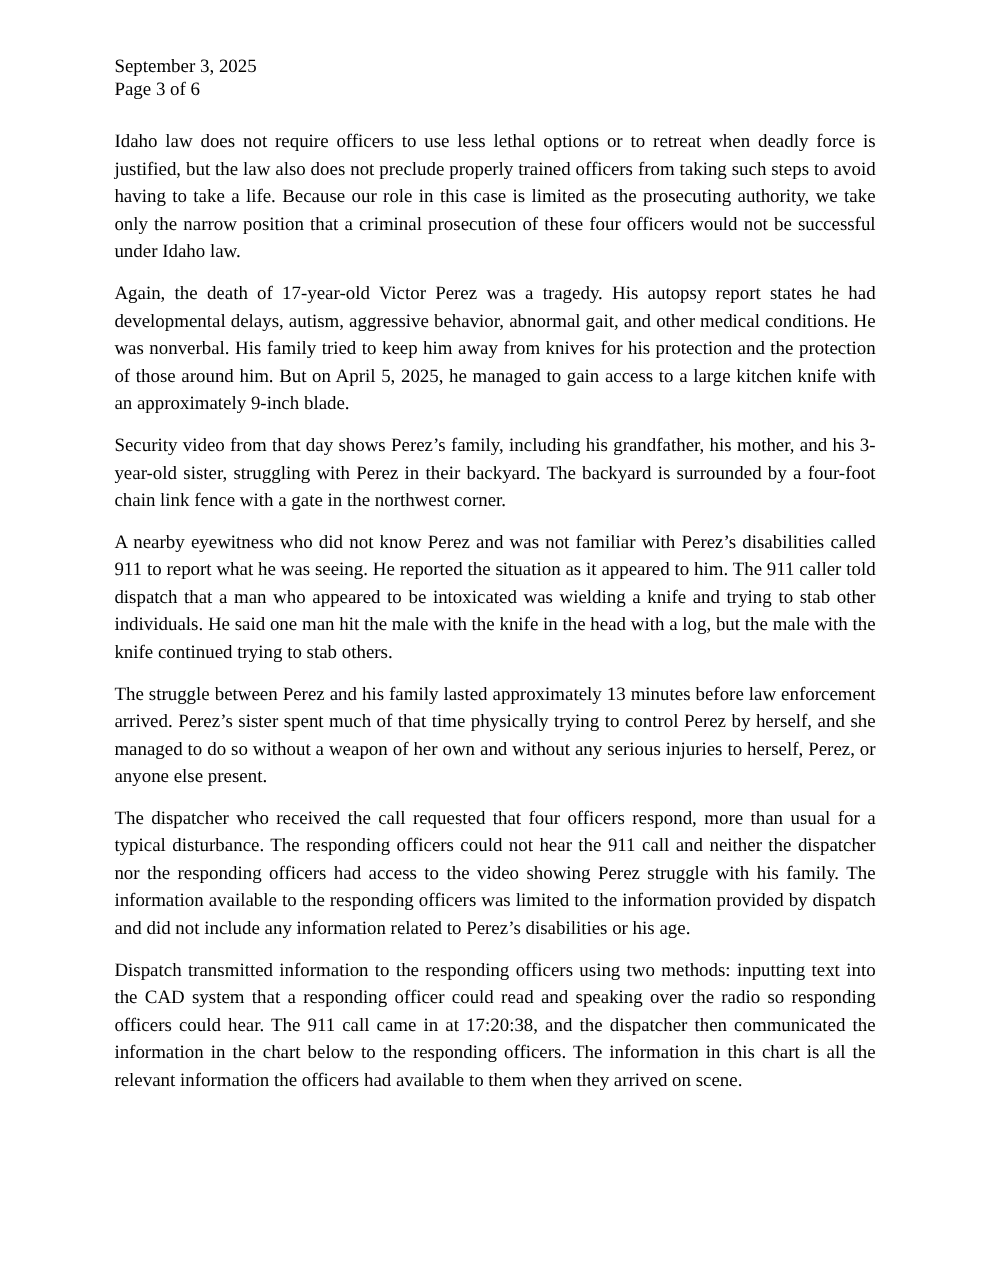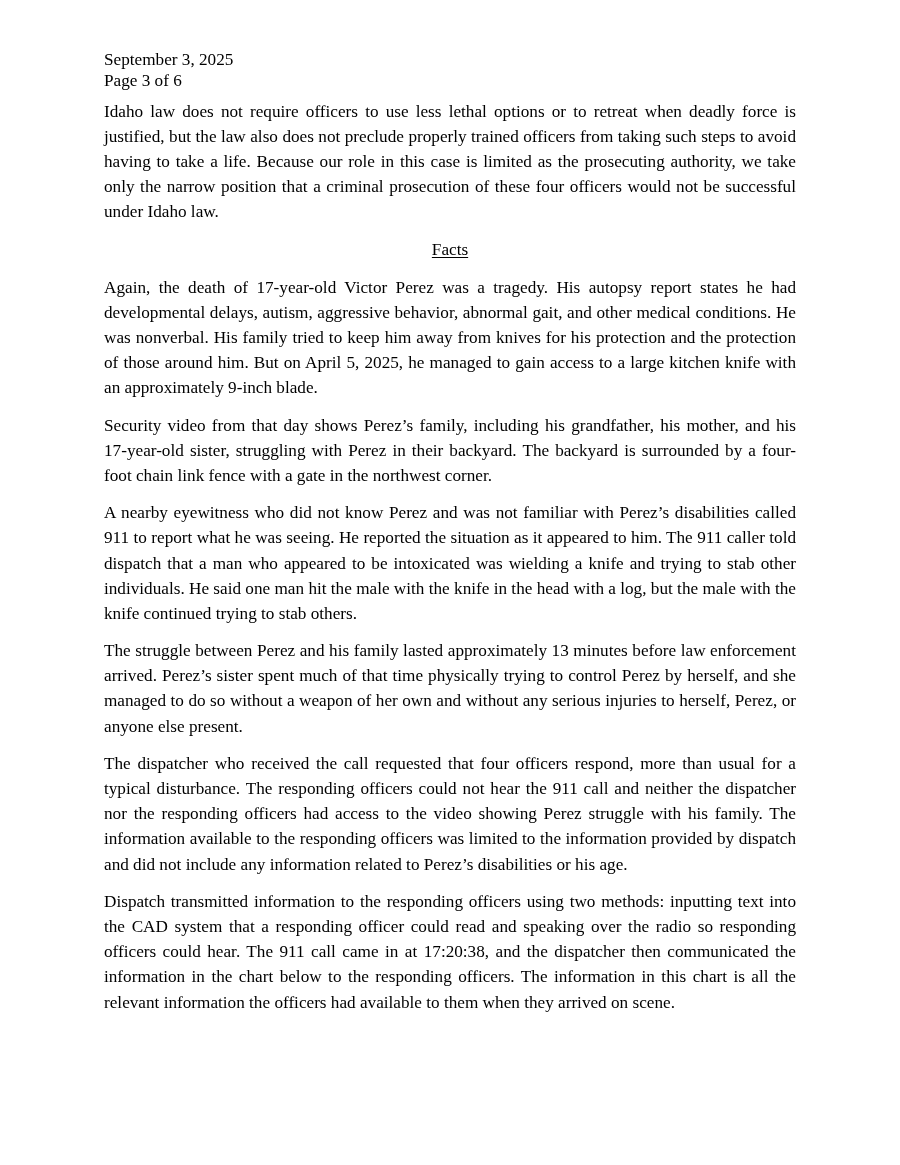--- a/index.html
+++ b/index.html
@@ -29,21 +29,21 @@
   .doc-header {
     font-size: 17.2px;
     line-height: 20.5px;
     text-align: left;
     margin: 0 0 0 0;
   }
   .doc-header div {
     white-space: nowrap;
   }
   .body-block {
-    margin-top: 8px;
+    margin-top: 25px;
   }
   p.para {
     font-size: 17.2px;
     line-height: 25.1px;
     text-align: justify;
     text-justify: inter-word;
     margin: 0 0 12.5px 0;
     hyphens: none;
     -webkit-hyphens: none;
   }
@@ -68,25 +68,24 @@
 
     <div class="doc-header">
       <div>September 3, 2025</div>
       <div>Page 3 of 6</div>
     </div>
 
     <div class="body-block">
 
       <p class="para">Idaho law does not require officers to use less lethal options or to retreat when deadly force is justified, but the law also does not preclude properly trained officers from taking such steps to avoid having to take a life. Because our role in this case is limited as the prosecuting authority, we take only the narrow position that a criminal prosecution of these four officers would not be successful under Idaho law.</p>
 
-      <h2 class="section-heading">Facts</h2>
 
       <p class="para">Again, the death of 17-year-old Victor Perez was a tragedy. His autopsy report states he had developmental delays, autism, aggressive behavior, abnormal gait, and other medical conditions. He was nonverbal. His family tried to keep him away from knives for his protection and the protection of those around him. But on April 5, 2025, he managed to gain access to a large kitchen knife with an approximately 9-inch blade.</p>
 
-      <p class="para">Security video from that day shows Perez’s family, including his grandfather, his mother, and his 17-year-old sister, struggling with Perez in their backyard. The backyard is surrounded by a four-foot chain link fence with a gate in the northwest corner.</p>
+      <p class="para">Security video from that day shows Perez’s family, including his grandfather, his mother, and his 3-year-old sister, struggling with Perez in their backyard. The backyard is surrounded by a four-foot chain link fence with a gate in the northwest corner.</p>
 
       <p class="para">A nearby eyewitness who did not know Perez and was not familiar with Perez’s disabilities called 911 to report what he was seeing. He reported the situation as it appeared to him. The 911 caller told dispatch that a man who appeared to be intoxicated was wielding a knife and trying to stab other individuals. He said one man hit the male with the knife in the head with a log, but the male with the knife continued trying to stab others.</p>
 
       <p class="para">The struggle between Perez and his family lasted approximately 13 minutes before law enforcement arrived. Perez’s sister spent much of that time physically trying to control Perez by herself, and she managed to do so without a weapon of her own and without any serious injuries to herself, Perez, or anyone else present.</p>
 
       <p class="para">The dispatcher who received the call requested that four officers respond, more than usual for a typical disturbance. The responding officers could not hear the 911 call and neither the dispatcher nor the responding officers had access to the video showing Perez struggle with his family. The information available to the responding officers was limited to the information provided by dispatch and did not include any information related to Perez’s disabilities or his age.</p>
 
       <p class="para">Dispatch transmitted information to the responding officers using two methods: inputting text into the CAD system that a responding officer could read and speaking over the radio so responding officers could hear. The 911 call came in at 17:20:38, and the dispatcher then communicated the information in the chart below to the responding officers. The information in this chart is all the relevant information the officers had available to them when they arrived on scene.</p>
 
     </div>

